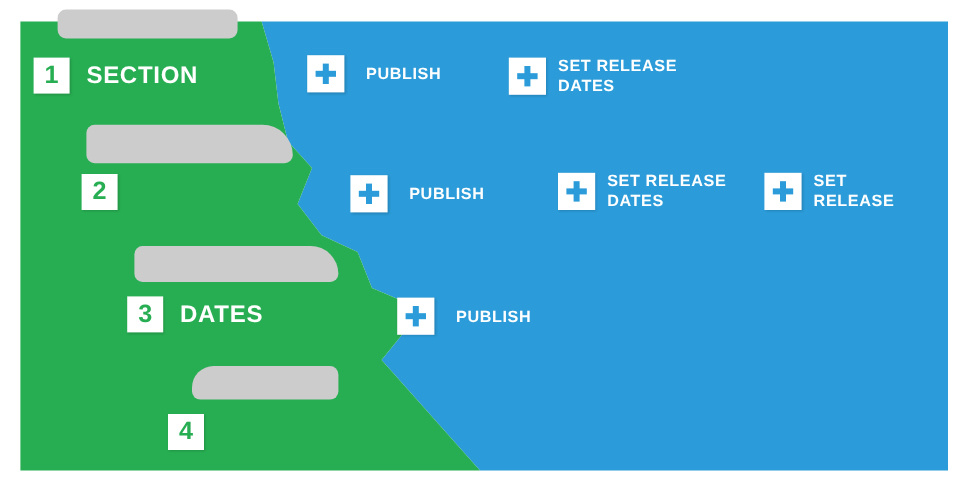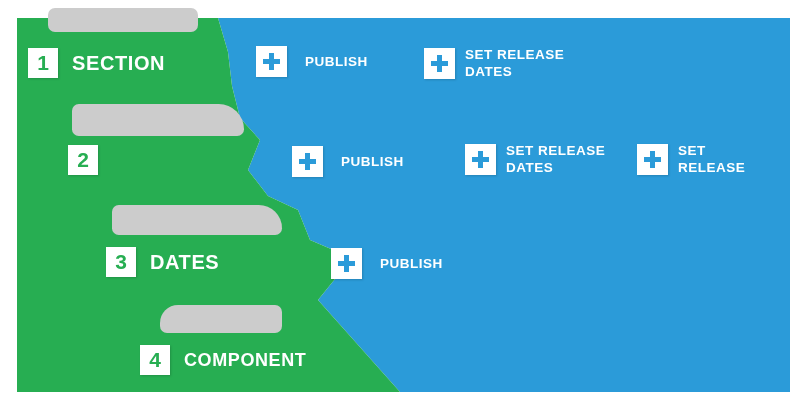--- a/index.html
+++ b/index.html
@@ -143,21 +143,20 @@
     <span class="level-badge">2</span>
   </div>
 
   <div class="level-row" style="left:106px;top:247px;">
     <span class="level-badge">3</span>
     <span class="level-label">DATES</span>
   </div>
 
   <div class="level-row" style="left:140px;top:345px;">
     <span class="level-badge">4</span>
-    <span class="level-label" style="font-size:18px;">COMPONENT</span>
   </div>
 
   <div class="action" style="left:256px;top:46px;">
     <span class="plus-tile"></span>
     <span class="action-label one-line">PUBLISH</span>
   </div>
 
   <div class="action" style="left:424px;top:46px;">
     <span class="plus-tile"></span>
     <span class="action-label two-line">

